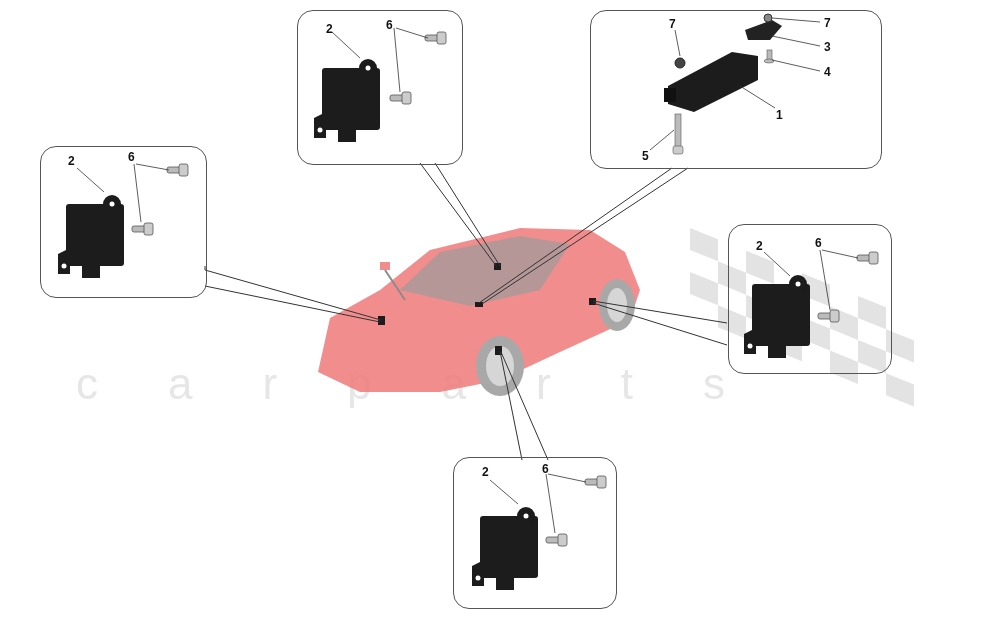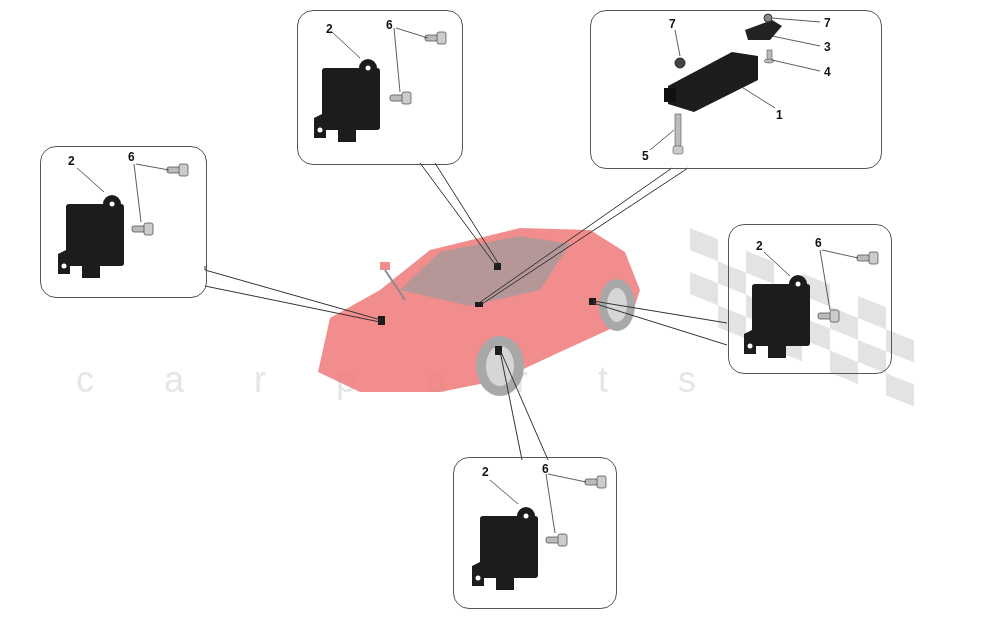--- a/index.html
+++ b/index.html
@@ -1,19 +1,19 @@
 <!DOCTYPE html>
 <html><head>
 <meta charset="utf-8">
 <style>
   html, body { margin:0; padding:0; background:#ffffff; }
   #stage { position:relative; width:1000px; height:631px; overflow:hidden; background:#fff; font-family:"Liberation Sans", sans-serif; }
   svg { position:absolute; left:0; top:0; }
   .wm-main { position:absolute; left:72px; top:200px; font-size:168px; font-weight:bold; color:#f6c9c9; letter-spacing:-4px; line-height:1; font-family:"Liberation Sans", sans-serif; }
-  .wm-sub { position:absolute; left:76px; top:362px; font-size:36px; color:#e6e6e6; letter-spacing:70px; line-height:1; font-family:"Liberation Sans", sans-serif; }
+  .wm-sub { position:absolute; left:76px; top:362px; font-size:44px; color:#e6e6e6; letter-spacing:70px; line-height:1; font-family:"Liberation Sans", sans-serif; }
   .box { position:absolute; border:1.3px solid #555; border-radius:16px; background:rgba(255,255,255,0.0); }
   .lbl { position:absolute; font-size:12px; font-weight:bold; color:#111; line-height:1; font-family:"Liberation Sans", sans-serif; }
 </style>
 </head>
 <body>
 
 <div id="stage">
 
   <div class="wm-sub">carparts</div>
 

